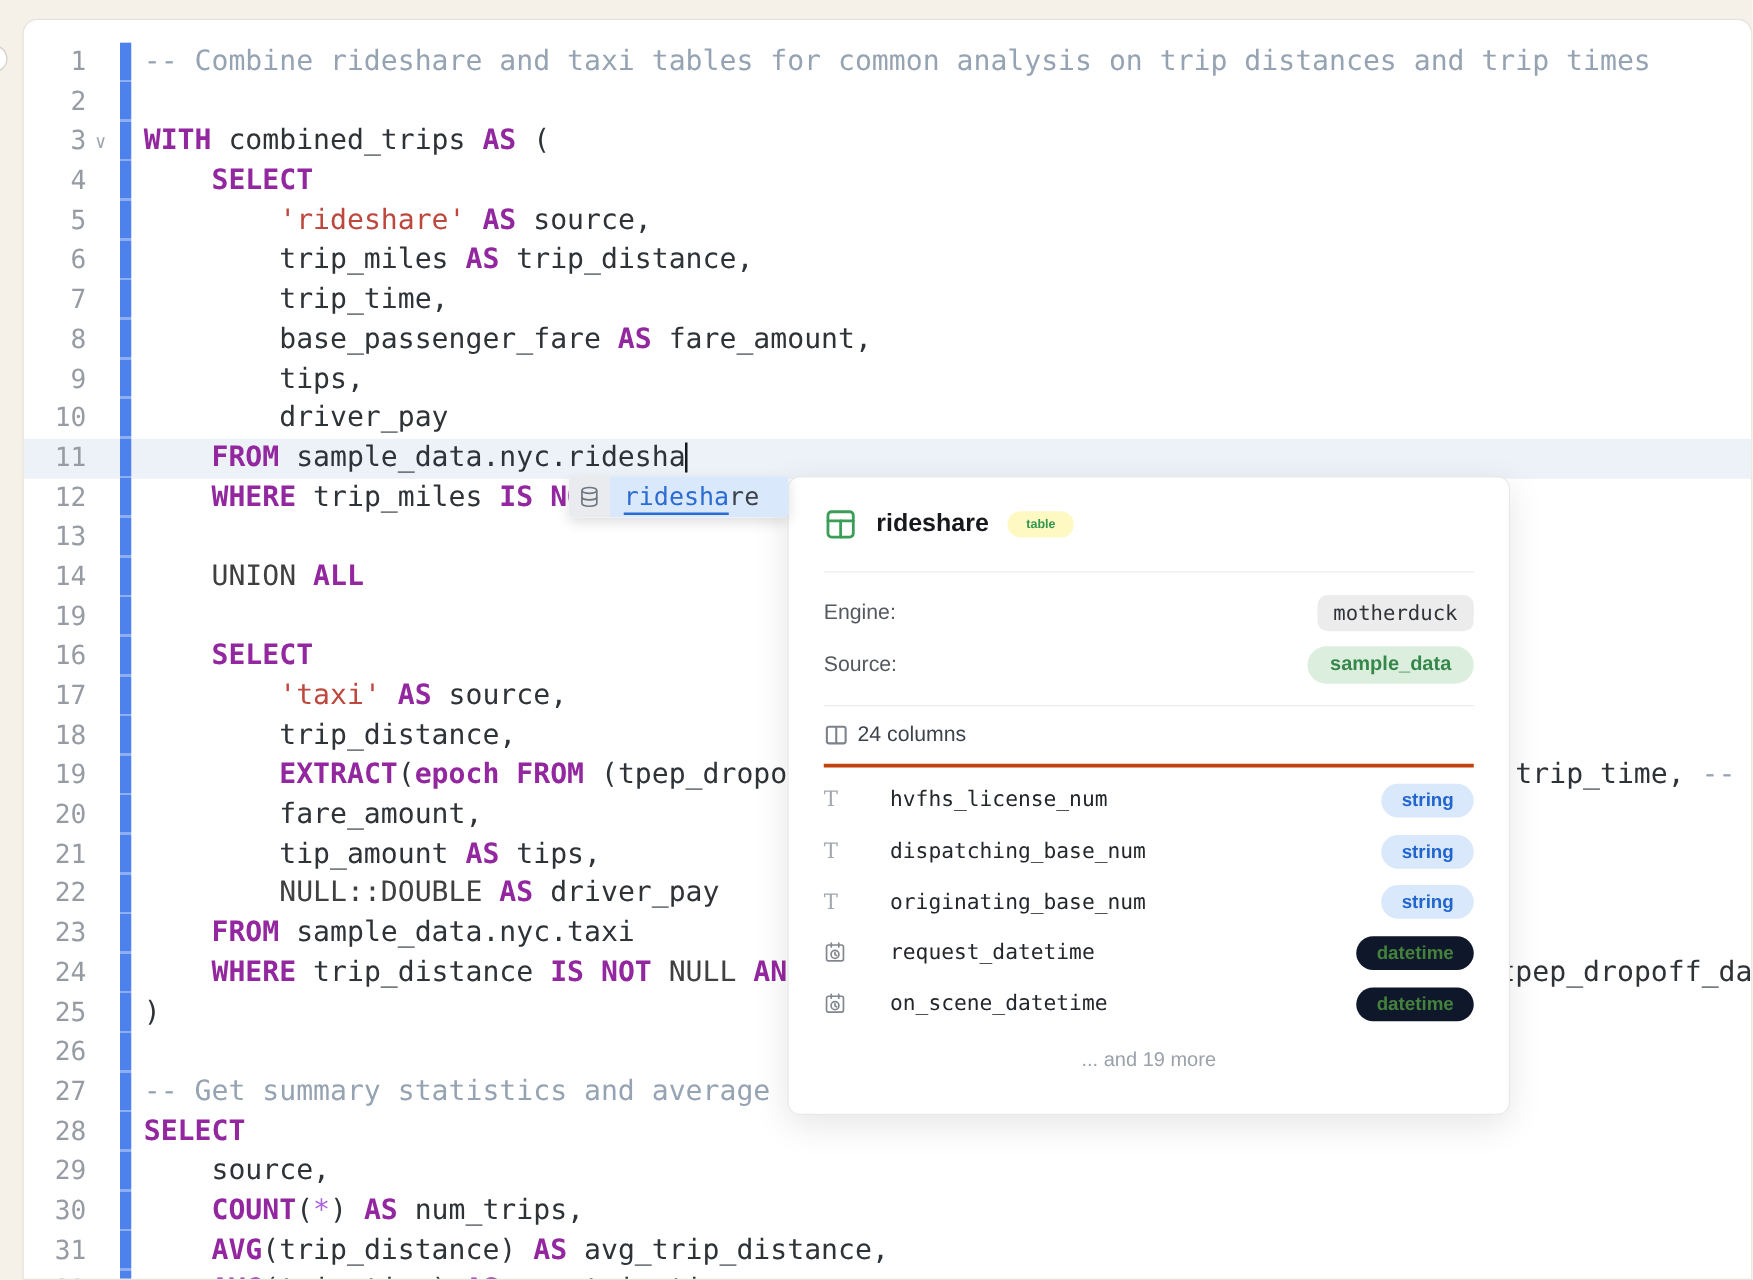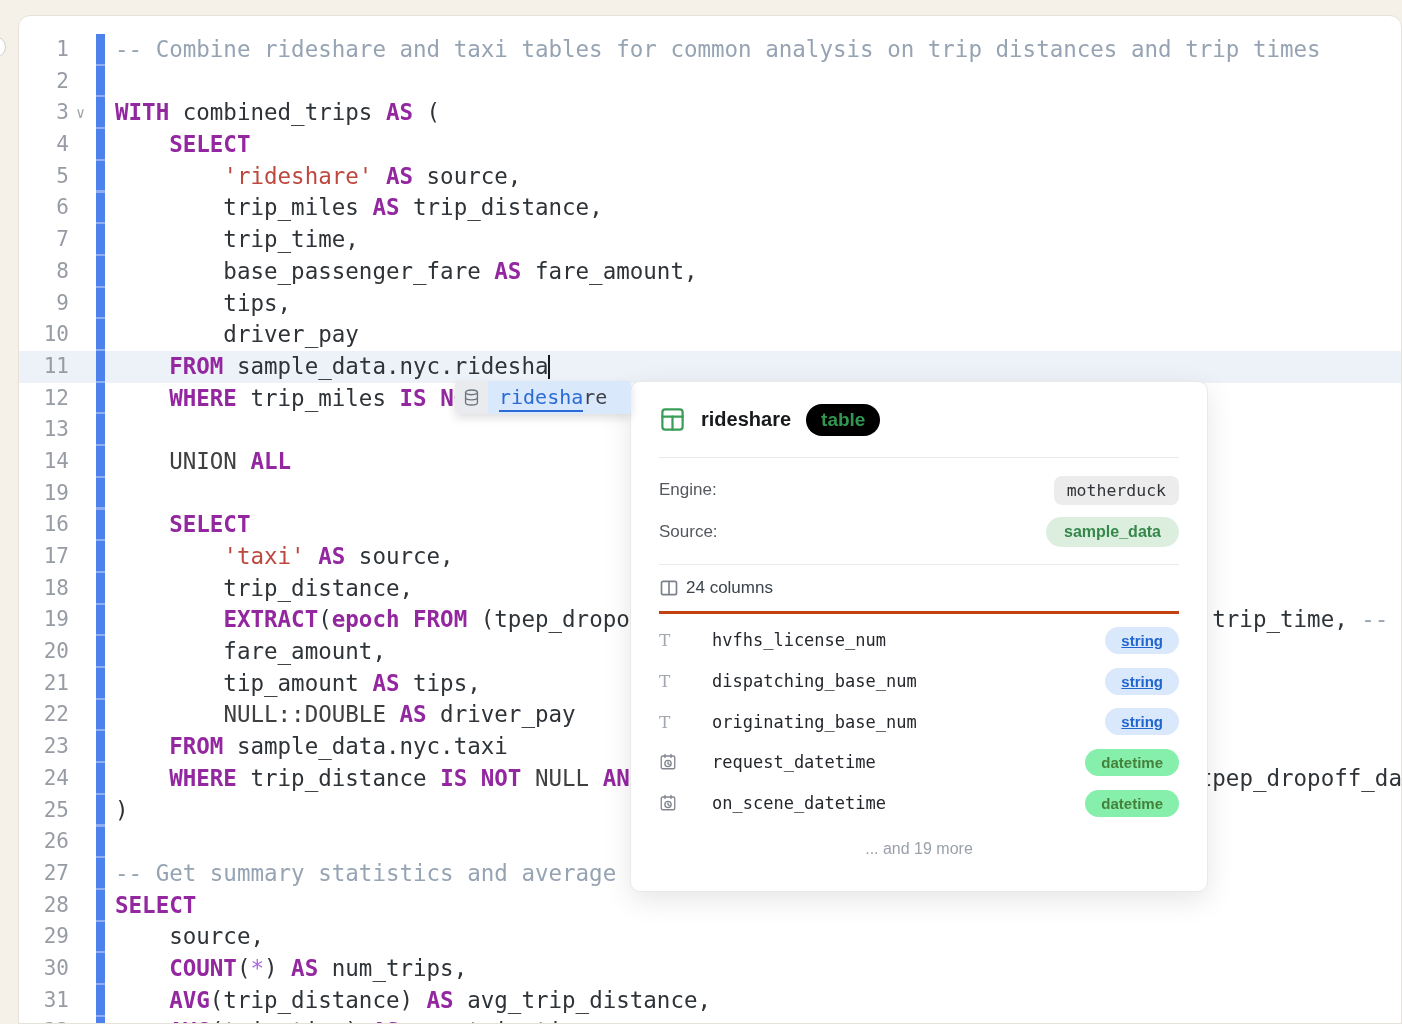--- a/index.html
+++ b/index.html
@@ -51,37 +51,37 @@
   
   .panel {
     position:absolute; left:630px; top:381px; width:578px; height:511px;
     background:#fff; border:1px solid #e9e9e7; border-radius:10px; z-index:9;
     box-shadow:0 8px 28px rgba(0,0,0,.10); padding:0 28px; overflow:hidden;
   }
   .p-header { height:76px; display:flex; align-items:center; gap:15px;
               border-bottom:1px solid #e9ecef; }
   .p-title { font-size:20px; font-weight:bold; color:#17191c; }
   .pill { border-radius:999px; font-weight:bold; display:inline-block; }
-  .badge-table { background:#000000; color:#31964f; font-size:19px; padding:5px 15px; }
+  .badge-table { background:#fef9c3; color:#31964f; font-size:10px; padding:5px 15px; }
   .p-kv { padding:11px 0; border-bottom:1px solid #e9ecef; }
   .kv-row { height:42px; display:flex; align-items:center; justify-content:space-between; }
   .kv-label { font-size:17px; color:#55595f; }
   .pill-green { background:#dcefdf; color:#35874a; font-size:16px; padding:6px 18px; }
   .chip-gray { background:#ececed; color:#303338; font-size:16.5px; padding:5px 13px;
                border-radius:8px; font-family:"DejaVu Sans Mono", monospace; }
   .p-count { height:49px; display:flex; align-items:center; gap:7px;
              border-bottom:3px solid #c2410c; font-size:17px; color:#3c434c; }
   .p-cols { padding:6px 0 0 0; }
   .col-row { height:40.7px; display:flex; align-items:center; }
   .col-icon { width:30px; display:flex; align-items:center; }
   .ticon { font-family:"DejaVu Serif", serif; font-size:17px; color:#a3a8af; }
   .col-name { flex:1; font-family:"DejaVu Sans Mono", monospace; font-size:17px; color:#23272c;margin-left:23px; }
   .type-pill { font-size:15px; padding:5px 16px; }
-  .type-string { background:#d9e8fb; color:#2165cf;text-decoration:underline; }
-  .type-datetime { background:#86efac; color:#44823c; }
+  .type-string { background:#d9e8fb; color:#2165cf; }
+  .type-datetime { background:#0f172a; color:#44823c; }
   .p-more { height:52px; display:flex; align-items:center; justify-content:center;
             color:#9aa1aa; font-size:16px; }
 </style>
 </head>
 <body>
 
 <div class="editor-card">
   <div class="code-area" id="code-area">
       <div class="line"><span class="num">1</span><span class="code"><span class="tok-com">-- Combine rideshare and taxi tables for common analysis on trip distances and trip times</span></span></div>
       <div class="line"><span class="num">2</span><span class="code"></span></div>

